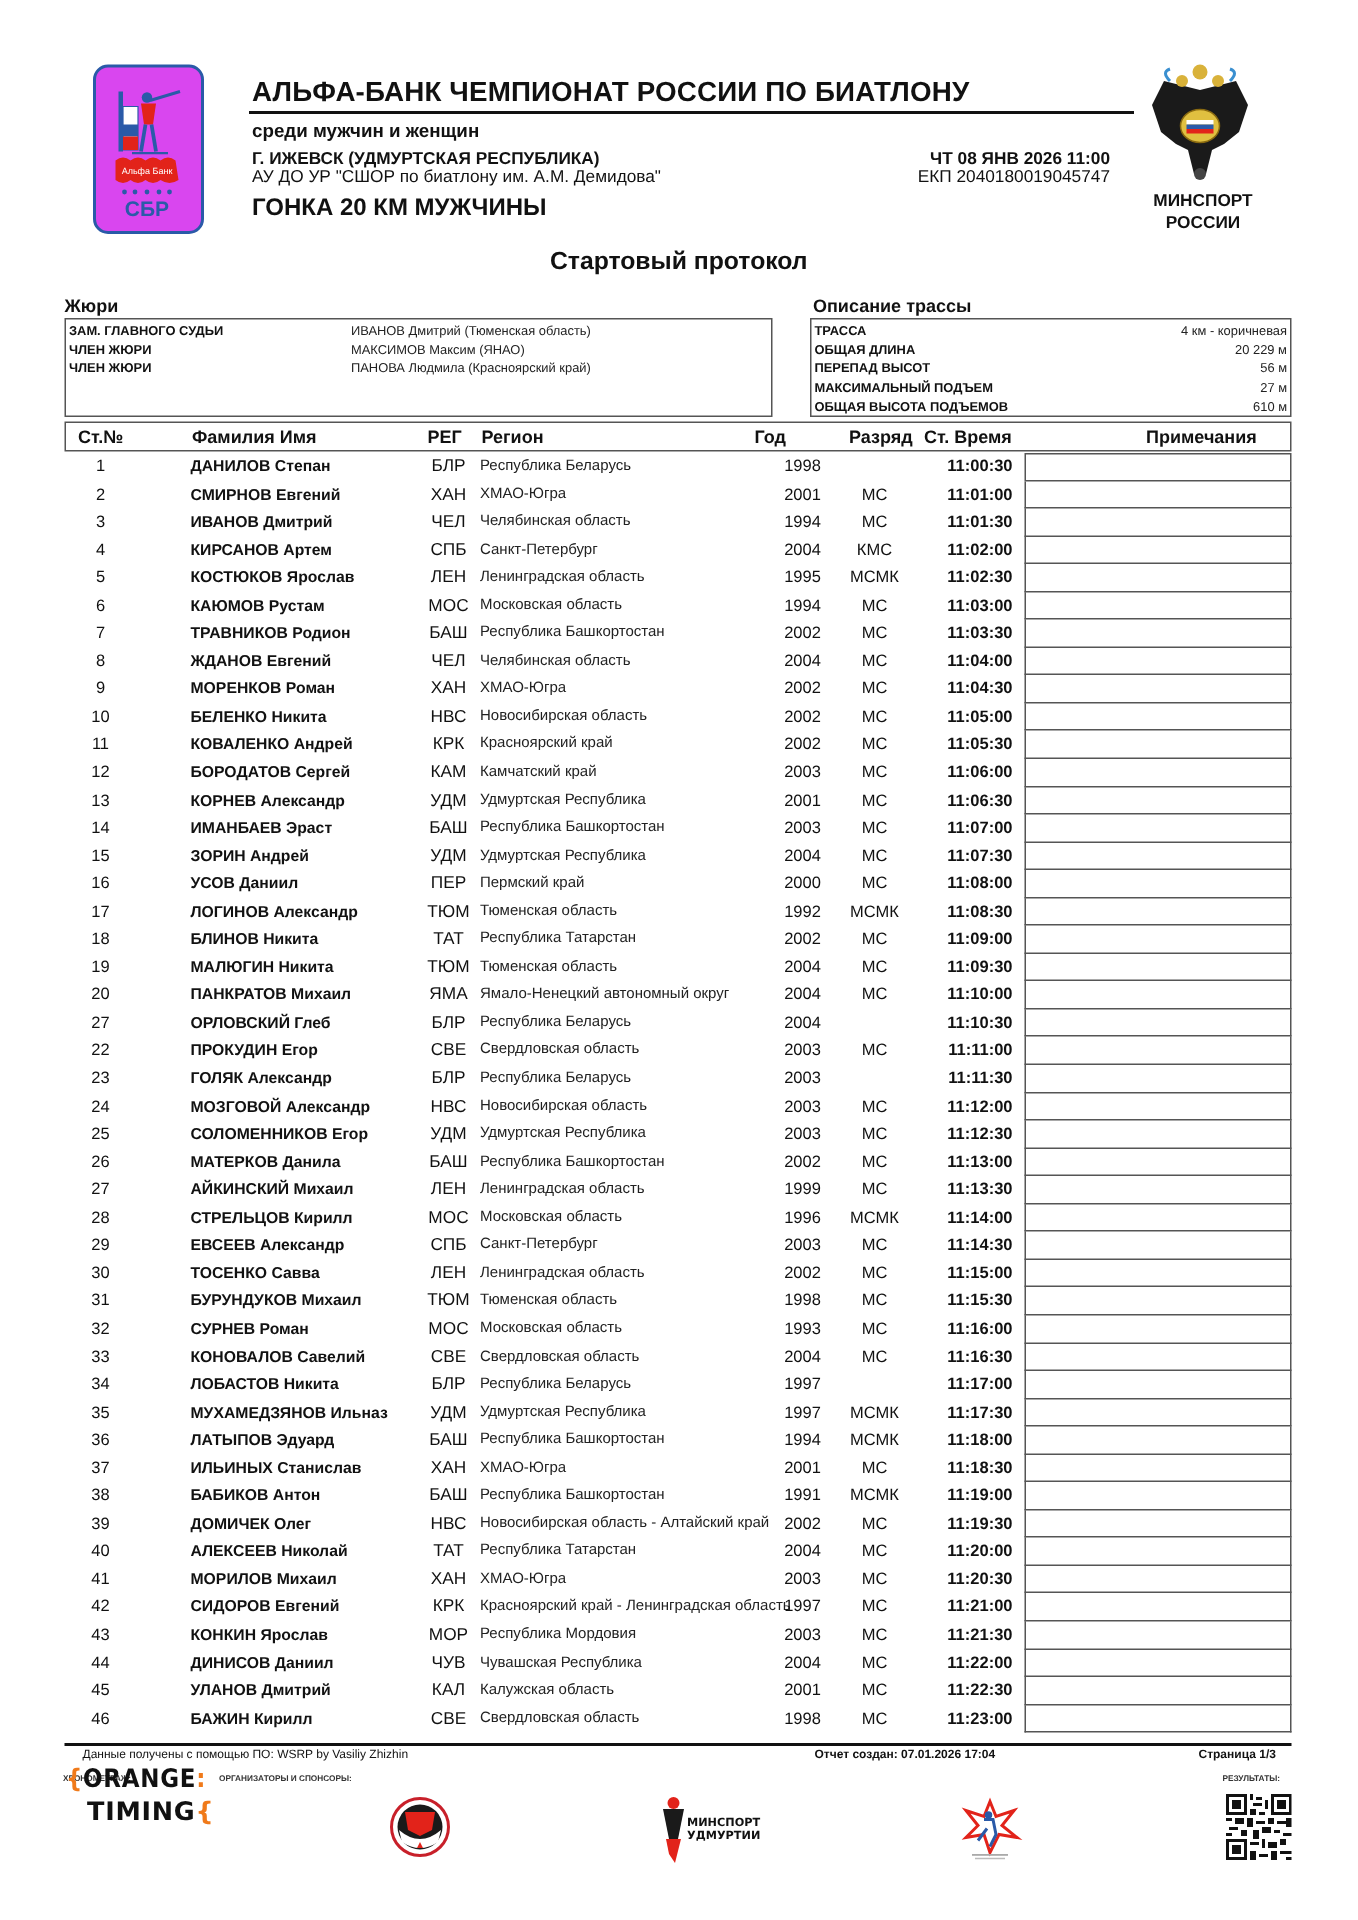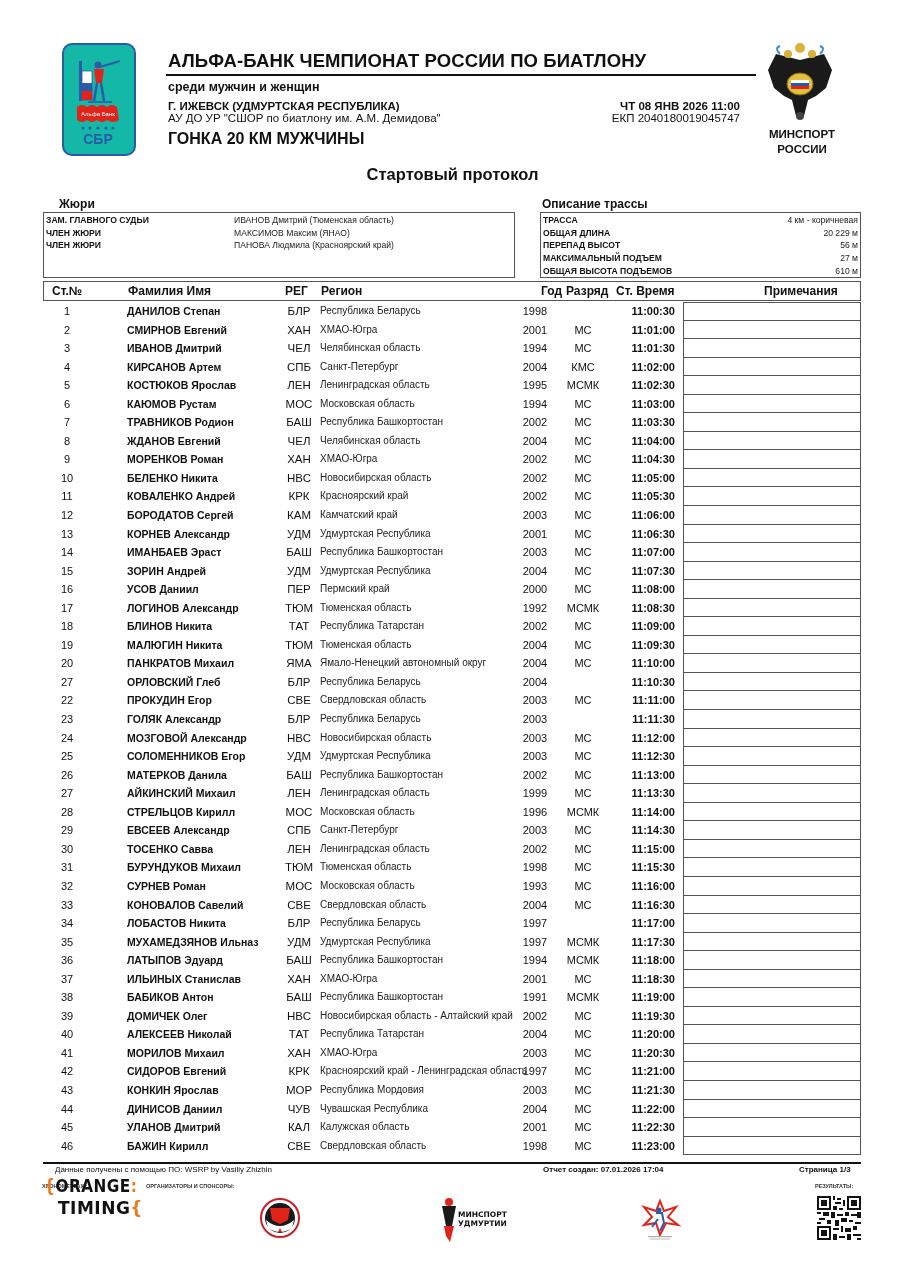--- a/index.html
+++ b/index.html
@@ -2,38 +2,38 @@
 <html><head>
 <meta charset="utf-8">
 <style>
   * { box-sizing: border-box; margin: 0; padding: 0; }
   html, body { width: 905px; height: 1280px; background: #ffffff; }
   body { font-family: "Liberation Sans", sans-serif; color: #111; position: relative; overflow: hidden; }
 
   .abs { position: absolute; }
 
   
-  .logo-sbr { left: 62px; top: 43px; width: 74px; height: 113px; border: 2px solid #2a5aa8; border-radius: 10px; background: #14b8a6; }
+  .logo-sbr { left: 62px; top: 43px; width: 74px; height: 113px; border: 2px solid #2a5aa8; border-radius: 10px; background: #d946ef; }
   .logo-sbr svg { display: block; }
   .title { left: 168px; top: 50px; font-size: 18.5px; font-weight: bold; letter-spacing: 0.1px; }
   .title-rule { left: 166px; top: 74px; width: 590px; height: 2px; background: #111; }
   .subtitle { left: 168px; top: 80px; font-size: 12.5px; font-weight: bold; }
   .city { left: 168px; top: 100px; font-size: 11.5px; font-weight: bold; }
   .venue { left: 168px; top: 112px; font-size: 11.5px; }
   .race { left: 168px; top: 130px; font-size: 16px; font-weight: bold; }
   .datetime { right: 165px; top: 100px; font-size: 11.5px; font-weight: bold; text-align: right; }
   .ekp { right: 165px; top: 112px; font-size: 11.5px; text-align: right; }
   .minsport-emblem { left: 766px; top: 40px; width: 68px; height: 86px; }
   .minsport-text { left: 762px; top: 127px; width: 80px; text-align: center; font-size: 11.5px; font-weight: bold; line-height: 15px; }
 
   .doc-title { left: 0; width: 905px; top: 165px; text-align: center; font-size: 16.5px; font-weight: bold; }
 
   
   .sec-label { font-size: 12px; font-weight: bold; }
-  .jury-label { left: 43px; top: 197px; margin-left: 16px; }
+  .jury-label { left: 43px; top: 197px; }
   .jury-box { left: 43px; top: 212px; width: 472px; height: 66px; border: 1px solid #555; padding: 1px 2px; }
   .kv-row { display: flex; height: 12.6px; font-size: 8.6px; align-items: center; }
   .kv-row .k { font-weight: bold; width: 188px; }
   .kv-row .v { color: #222; }
 
   .course-label { left: 542px; top: 197px; }
   .course-box { left: 540px; top: 212px; width: 321px; height: 66px; border: 1px solid #555; padding: 1px 2px; }
   .course-box .kv-row { justify-content: space-between; }
   .course-box .kv-row .k { width: auto; }
 
@@ -48,21 +48,21 @@
   .c-name { left: 84px; font-weight: bold; font-size: 10.5px; }
   .c-reg { left: 241px; width: 30px; text-align: center; font-size: 11.5px; }
   .c-region { left: 277px; font-size: 10px; color: #222; }
   .c-year { left: 476px; width: 32px; text-align: center; }
   .c-rank { left: 520px; width: 40px; text-align: center; }
   .c-time { left: 568px; width: 64px; text-align: right; font-weight: bold; }
   .c-note { position: absolute; left: 640px; top: 0; width: 178px; height: 18.55px; border: 1px solid #555; border-top-width: 0; }
   .row:first-child .c-note { border-top-width: 1px; }
 
   .h-no { left: 8px; } .h-name { left: 84px; } .h-reg { left: 241px; } .h-region { left: 277px; }
-  .h-year { left: 497px; } .h-rank { left: 522px; } .h-time { left: 572px; } .h-note { left: 692px; margin-left: 28px; }
+  .h-year { left: 459px; } .h-rank { left: 522px; } .h-time { left: 572px; } .h-note { left: 692px; margin-left: 28px; }
 
   
   .foot-rule { left: 43px; top: 1162px; width: 818px; height: 1.5px; background: #111; }
   .foot-src { left: 55px; top: 1165px; font-size: 8px; font-weight: normal; }
   .foot-created { left: 543px; top: 1165px; font-size: 8px; font-weight: bold; }
   .foot-page { left: 799px; top: 1165px; font-size: 8px; font-weight: bold; }
   .foot-small { font-size: 5.5px; font-weight: bold; color: #333; top: 1183px; }
   .lbl-chrono { left: 42px; }
   .lbl-org { left: 146px; }
   .lbl-results { left: 815px; }

